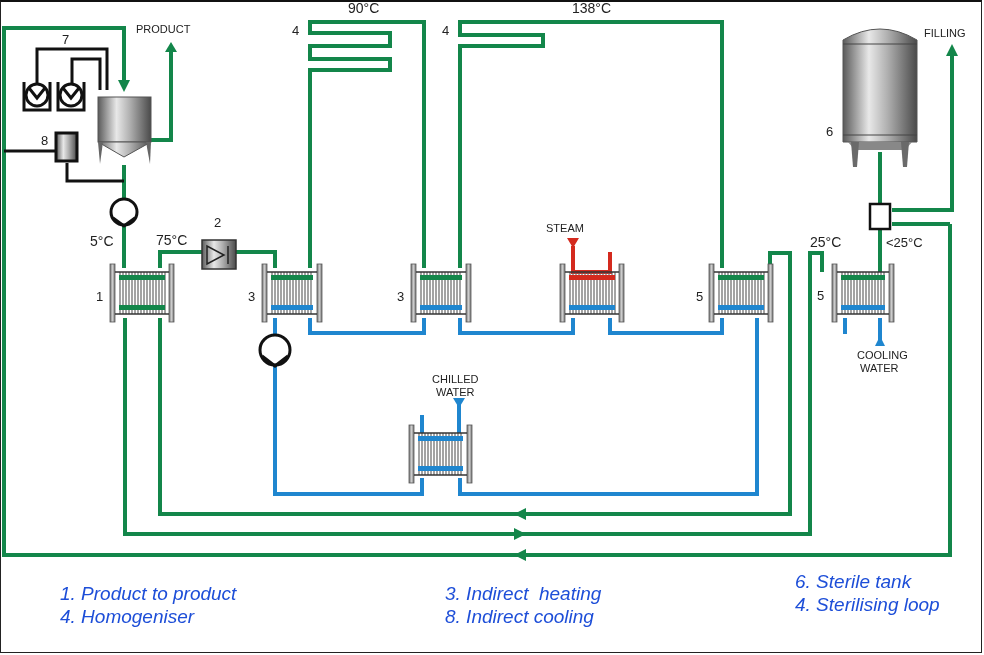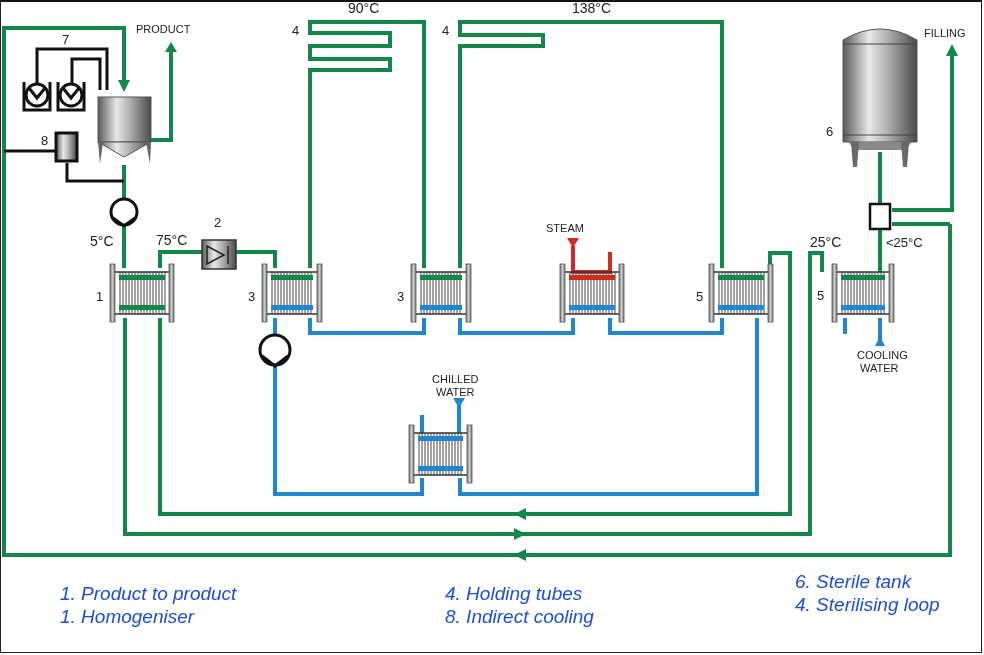--- a/index.html
+++ b/index.html
@@ -325,22 +325,22 @@
     <text class="lbl" x="696" y="301" font-size="13">5</text>
     <text class="lbl" x="817" y="300" font-size="13">5</text>
     <text class="lbl" x="826" y="136" font-size="13">6</text>
     <text class="lbl" x="62" y="44" font-size="13">7</text>
     <text class="lbl" x="41" y="145" font-size="13">8</text>
   </g>
 </svg>
 
 <div class="legend" style="left:60px;top:582px;">
   <div>1. Product to product</div>
-  <div>1. Homogeniser</div>
+  <div>4. Homogeniser</div>
 </div>
 <div class="legend" style="left:445px;top:582px;">
-  <div>4. Holding tubes</div>
+  <div>3. Indirect  heating</div>
   <div>8. Indirect cooling</div>
 </div>
 <div class="legend" style="left:795px;top:560px;margin-top:10px;">
   <div>6. Sterile tank</div>
   <div>4. Sterilising loop</div>
 </div>
 
 </body></html>

